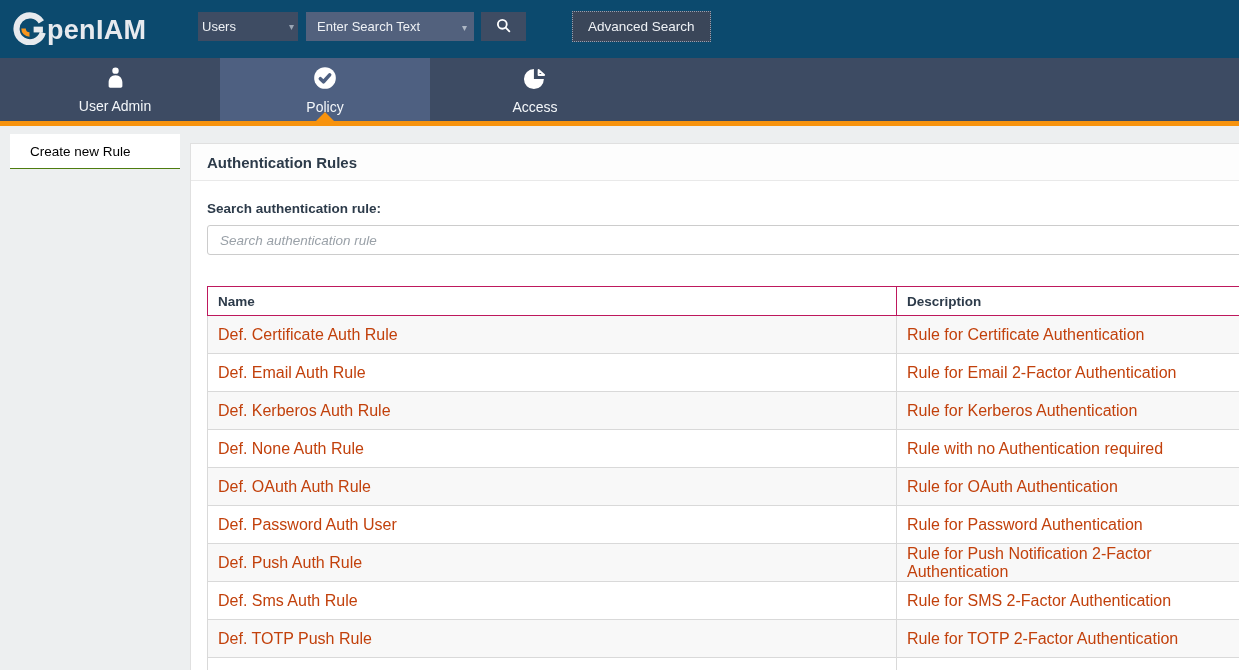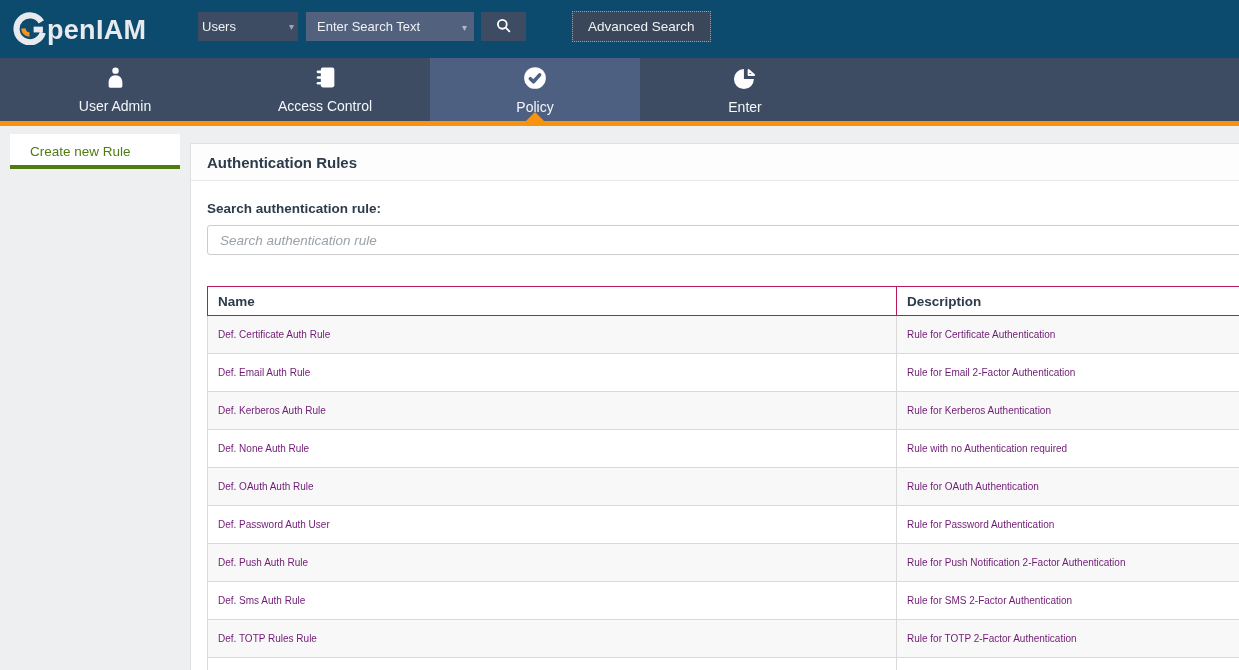--- a/index.html
+++ b/index.html
@@ -33,38 +33,38 @@
   .tab.active::after { content:""; position:absolute; bottom:0; left:50%; margin-left:-9px;
     width:0; height:0; border-left:9px solid transparent; border-right:9px solid transparent;
     border-bottom:9px solid #f7930e; }
   .tab-label { color:#f4f7fa; font-size:14px; }
   .tab svg { display:block; }
   .orange-bar { height:5px; background:#f7930e; }
 
   
   .content { position:relative; height:544px; background:#edeff0; }
   .side-item { position:absolute; left:10px; top:8px; width:170px; height:35px; background:#fff;
-    line-height:35px; padding-left:20px; font-size:13.5px; color:#4d7c0f; cursor:pointer;
-    border-bottom:4px solid #4d7c0f; }
+    line-height:35px; padding-left:20px; font-size:13.5px; color:#000000; cursor:pointer;
+    border-bottom:1px solid #4d7c0f; }
   .panel { position:absolute; left:190px; top:17px; width:1062px; height:560px; background:#fff;
     border:1px solid #e0e0e0; border-right:none; }
   .panel-header { height:37px; line-height:37px; padding:0 16px; font-size:15px; font-weight:bold;
     color:#2d3b4a; border-bottom:1px solid #e9e9e9; background:#fdfdfd; }
   .panel-body { padding:12px 0 0 16px; }
   .search-label { font-weight:bold; font-size:13.5px; color:#2d3b4a; margin:8px 0 9px; }
   .rule-search { display:block; width:100%; height:30px; border:1px solid #cccccc; border-radius:3px;
     padding:0 12px; font-size:13.5px; color:#44566b; outline:none;
     font-family:"Liberation Sans", sans-serif; }
   .rule-search::placeholder { color:#9aa1a8; font-style:italic; opacity:1; }
 
   table.rules { margin-top:31px; width:1046px; border-collapse:collapse; table-layout:fixed; }
   .rules th { width:689px; height:29px; text-align:left; padding:0 10px; font-size:13.5px;
     color:#2d3b4a; border:1px solid #be185d; background:#fff; }
   .rules th + th { width:auto; }
-  .rules td { height:38px; padding:0 10px; font-size:10px; color:#701a75; border:1px solid #d9d9d9; }
+  .rules td { height:38px; padding:0 10px; font-size:16px; color:#c2410c; border:1px solid #d9d9d9; }
   .rules tr.stripe td { background:#f8f8f8; }
   .rules tr { cursor:pointer; }
   .rules tr.partial td { height:20px; background:#fff; }
 </style>
 </head>
 <body>
 
 <div class="topbar">
   <div class="logo">
     <span>
@@ -104,52 +104,41 @@
   <div class="tab">
     <span>
       <svg width="25" height="25" viewBox="0 0 24 24" fill="#fff">
         <circle cx="12" cy="5.4" r="3.1"></circle>
         <path d="M12 9.8c-4.1 0-6.6 2.9-6.6 7.1v3.3c0 .9.7 1.6 1.6 1.6h10c.9 0 1.6-.7 1.6-1.6v-3.3c0-4.2-2.5-7.1-6.6-7.1z"></path>
       </svg>
     </span>
     <span class="tab-label">User Admin</span>
   </div>
 
-  <div class="tab">
-    <span>
-      <svg width="25" height="25" viewBox="0 0 24 24" fill="#fff">
-        <rect x="7.5" y="2.5" width="13" height="19" rx="2"></rect>
-        <rect x="3.5" y="5.2" width="5.5" height="2.6" rx="1.3"></rect>
-        <rect x="3.5" y="10.7" width="5.5" height="2.6" rx="1.3"></rect>
-        <rect x="3.5" y="16.2" width="5.5" height="2.6" rx="1.3"></rect>
-      </svg>
-    </span>
-    <span class="tab-label">Access Control</span>
-  </div>
 
 
   <div class="tab active">
     <span>
       <svg width="26" height="26" viewBox="0 0 24 24">
         <circle cx="12" cy="12" r="10" fill="#fff"></circle>
         <path d="M7.7 12.6l2.9 2.9 5.7-6.4" fill="none" stroke="#4e6081" stroke-width="3.3" stroke-linecap="round" stroke-linejoin="round"></path>
       </svg>
     </span>
     <span class="tab-label">Policy</span>
   </div>
 
 
   <div class="tab">
     <span>
       <svg width="26" height="26" viewBox="0 0 24 24">
         <path d="M11 13 L11 3.8 A9.2 9.2 0 1 0 20.2 13 Z" fill="#fff"></path>
         <path d="M15.3 4.6l5.2 4.6h-5.2z" fill="none" stroke="#fff" stroke-width="1.7" stroke-linejoin="round"></path>
       </svg>
     </span>
-    <span class="tab-label">Enter</span>
+    <span class="tab-label">Access</span>
   </div>
 </div>
 <div class="orange-bar"></div>
 
 <div class="content">
 
   <div class="side-item">Create new Rule</div>
 
   <div class="panel">
     <div class="panel-header">Authentication Rules</div>
@@ -192,21 +181,21 @@
           </tr>
           <tr class="stripe">
             <td>Def. Push Auth Rule</td>
             <td>Rule for Push Notification 2-Factor Authentication</td>
           </tr>
           <tr>
             <td>Def. Sms Auth Rule</td>
             <td>Rule for SMS 2-Factor Authentication</td>
           </tr>
           <tr class="stripe">
-            <td>Def. TOTP Rules Rule</td>
+            <td>Def. TOTP Push Rule</td>
             <td>Rule for TOTP 2-Factor Authentication</td>
           </tr>
           <tr class="partial">
             <td></td>
             <td></td>
           </tr>
         </tbody>
       </table>
     </div>
   </div>

